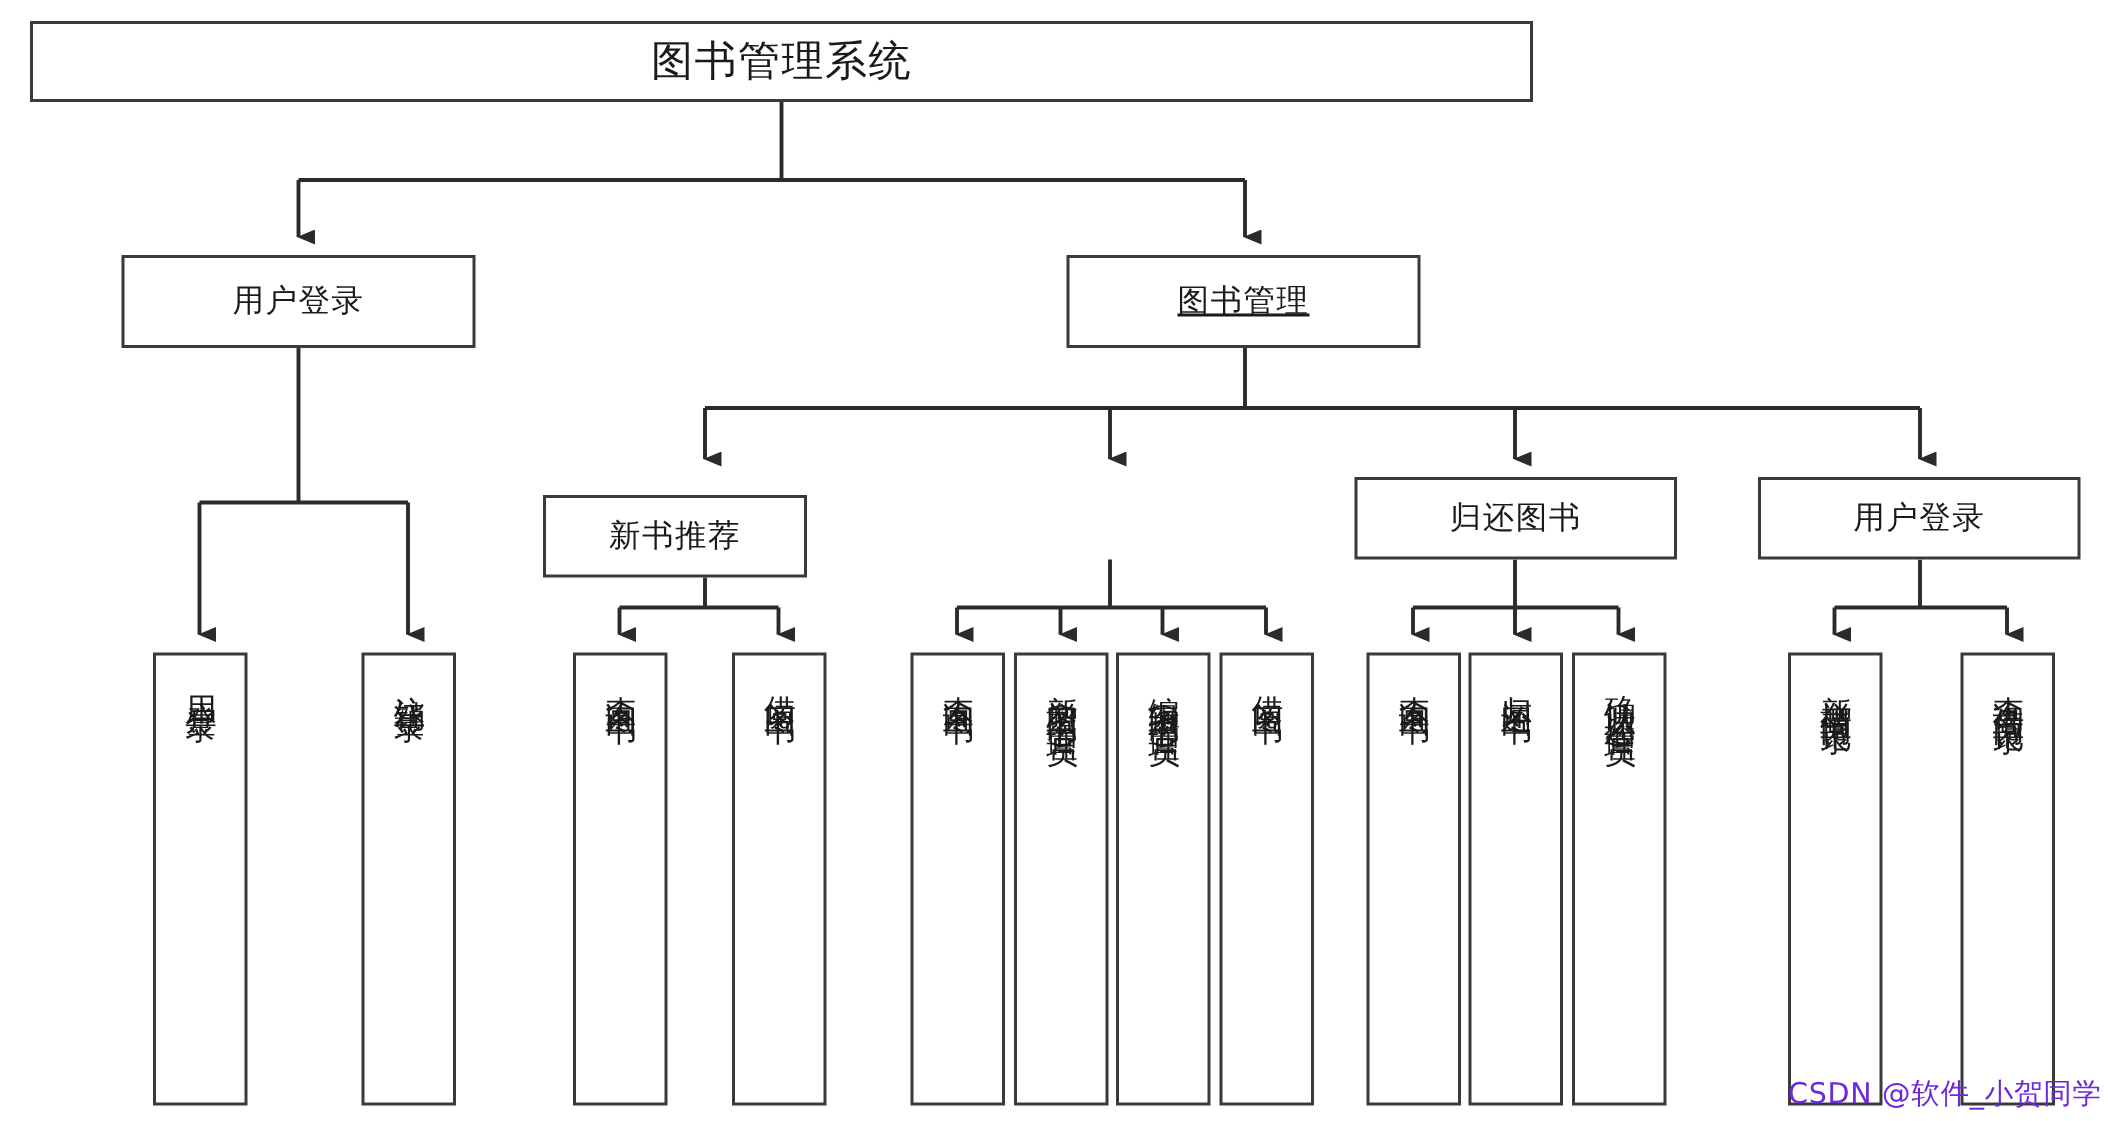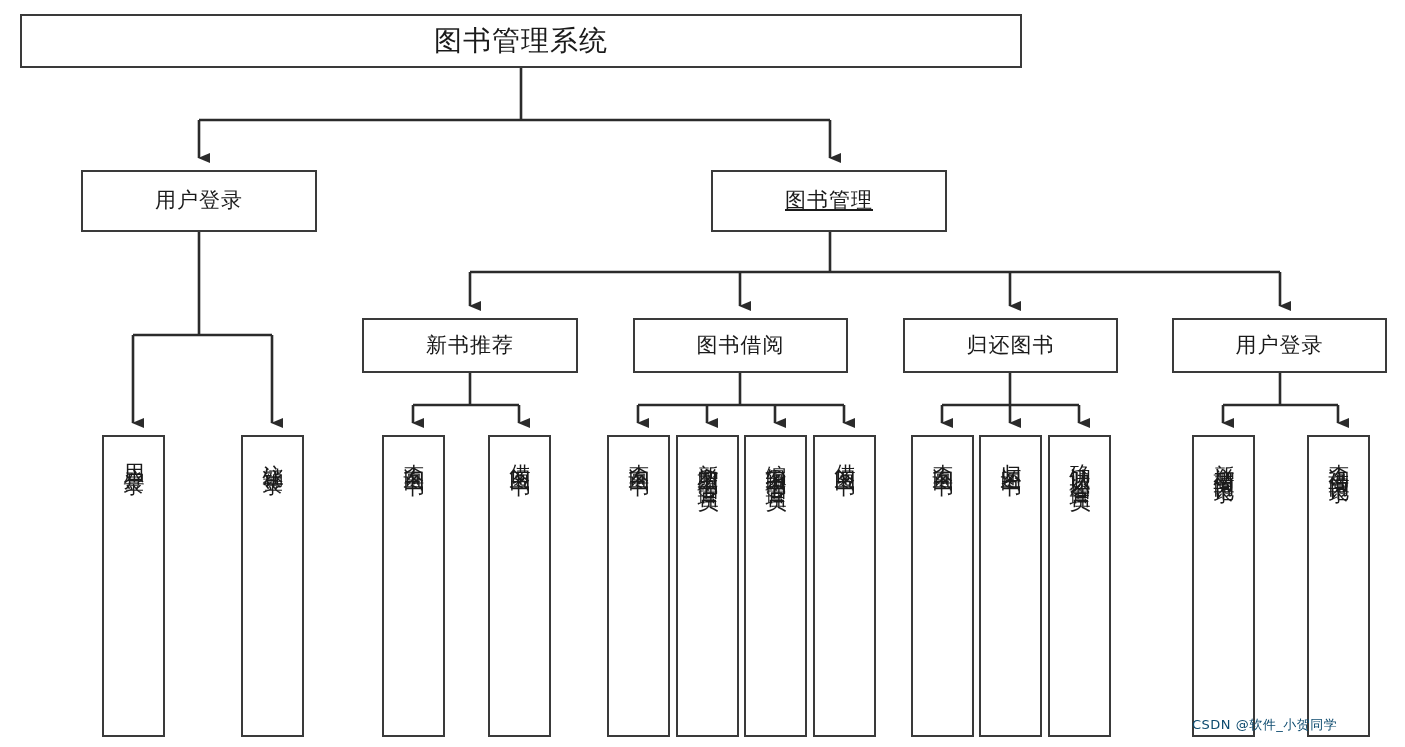--- a/index.html
+++ b/index.html
@@ -58,22 +58,22 @@
   .node-v .vtext {
     writing-mode: vertical-rl;
     text-orientation: upright;
     white-space: nowrap;
     letter-spacing: 4px;
     line-height: 1;
     display: block;
   }
   .watermark {
     position: absolute;
-    color: #0c4a6e;
-    font-size: 13px;
+    color: #6d28d9;
+    font-size: 19px;
     letter-spacing: 0.5px;
     white-space: nowrap;
     z-index: 5;
   }
 </style>
 </head>
 <body>
 
 <div id="canvas">
 
@@ -132,27 +132,24 @@
   </div>
 
   <div class="node node-h" style="left:81px; top:170px; width:236px; height:62px;">
     <span>用户登录</span>
   </div>
 
   <div class="node node-h" style="left:711px; top:170px; width:236px; height:62px;text-decoration:underline;">
     <span>图书管理</span>
   </div>
 
-  <div class="node node-h" style="left:362px; top:318px; width:216px; height:55px;justify-content:center;">
+  <div class="node node-h" style="left:362px; top:330px; width:176px; height:55px;justify-content:center;">
     <span>新书推荐</span>
   </div>
 
-  <div class="node node-h" style="left:633px; top:318px; width:215px; height:55px;">
-    <span>图书借阅</span>
-  </div>
 
   <div class="node node-h" style="left:903px; top:318px; width:215px; height:55px;">
     <span>归还图书</span>
   </div>
 
   <div class="node node-h" style="left:1172px; top:318px; width:215px; height:55px;">
     <span>用户登录</span>
   </div>
 
   <div class="node node-v" style="left:102px; top:435px; width:63px; height:302px;">

